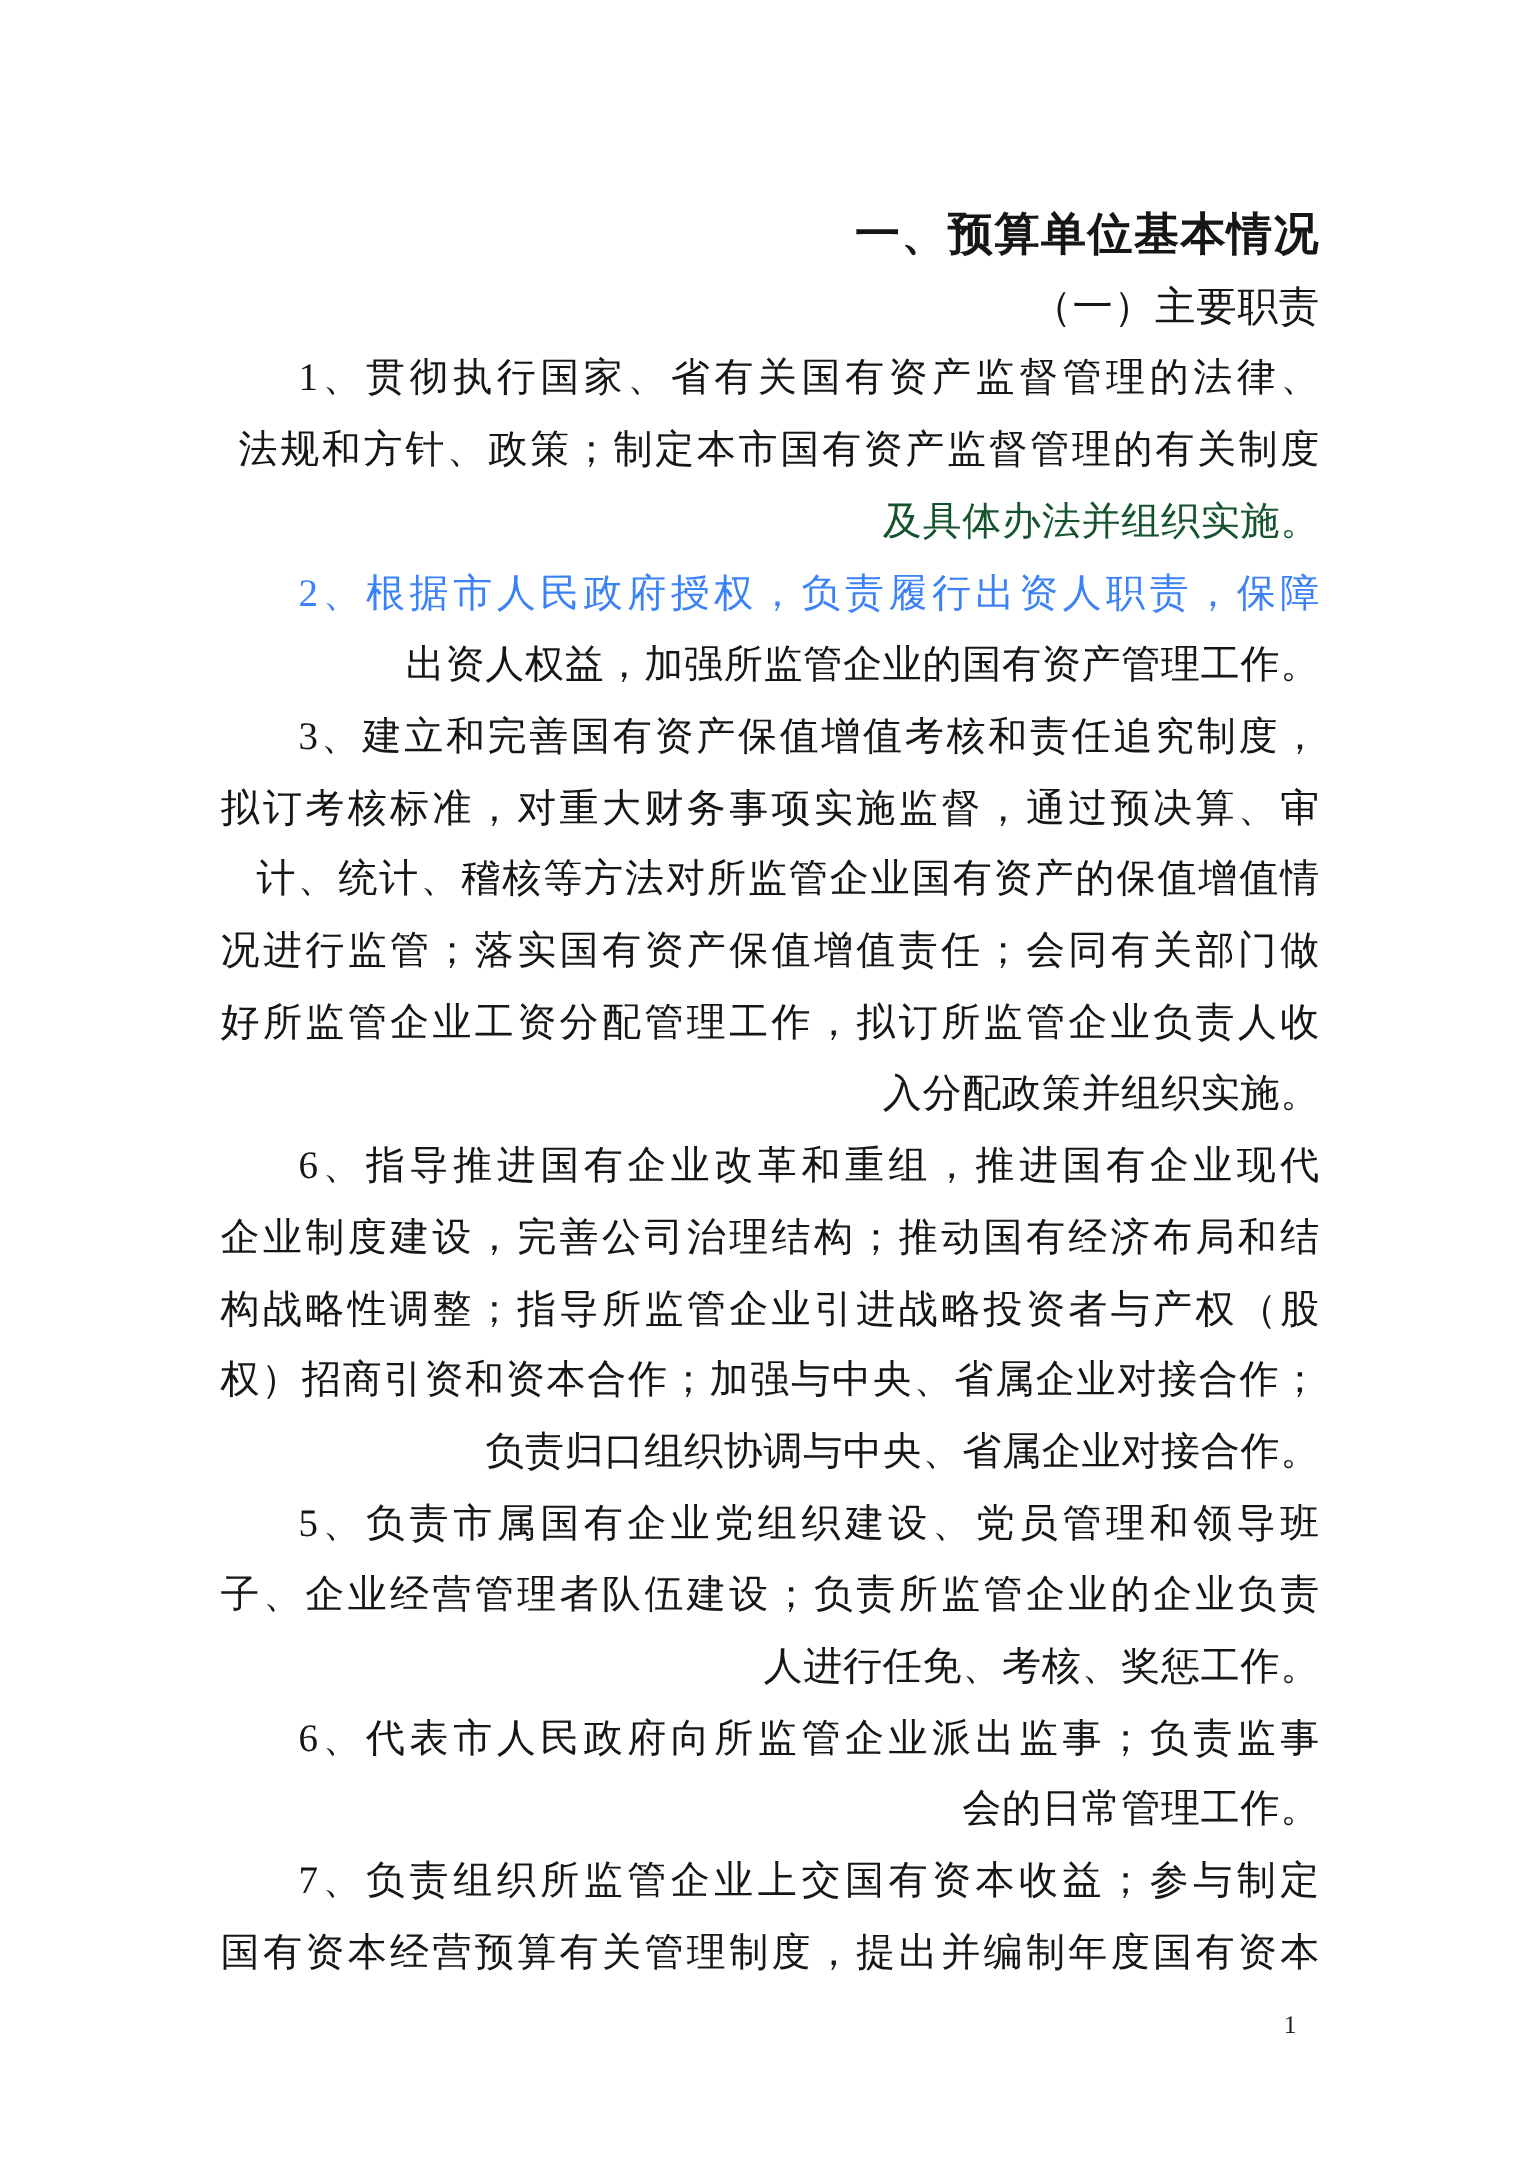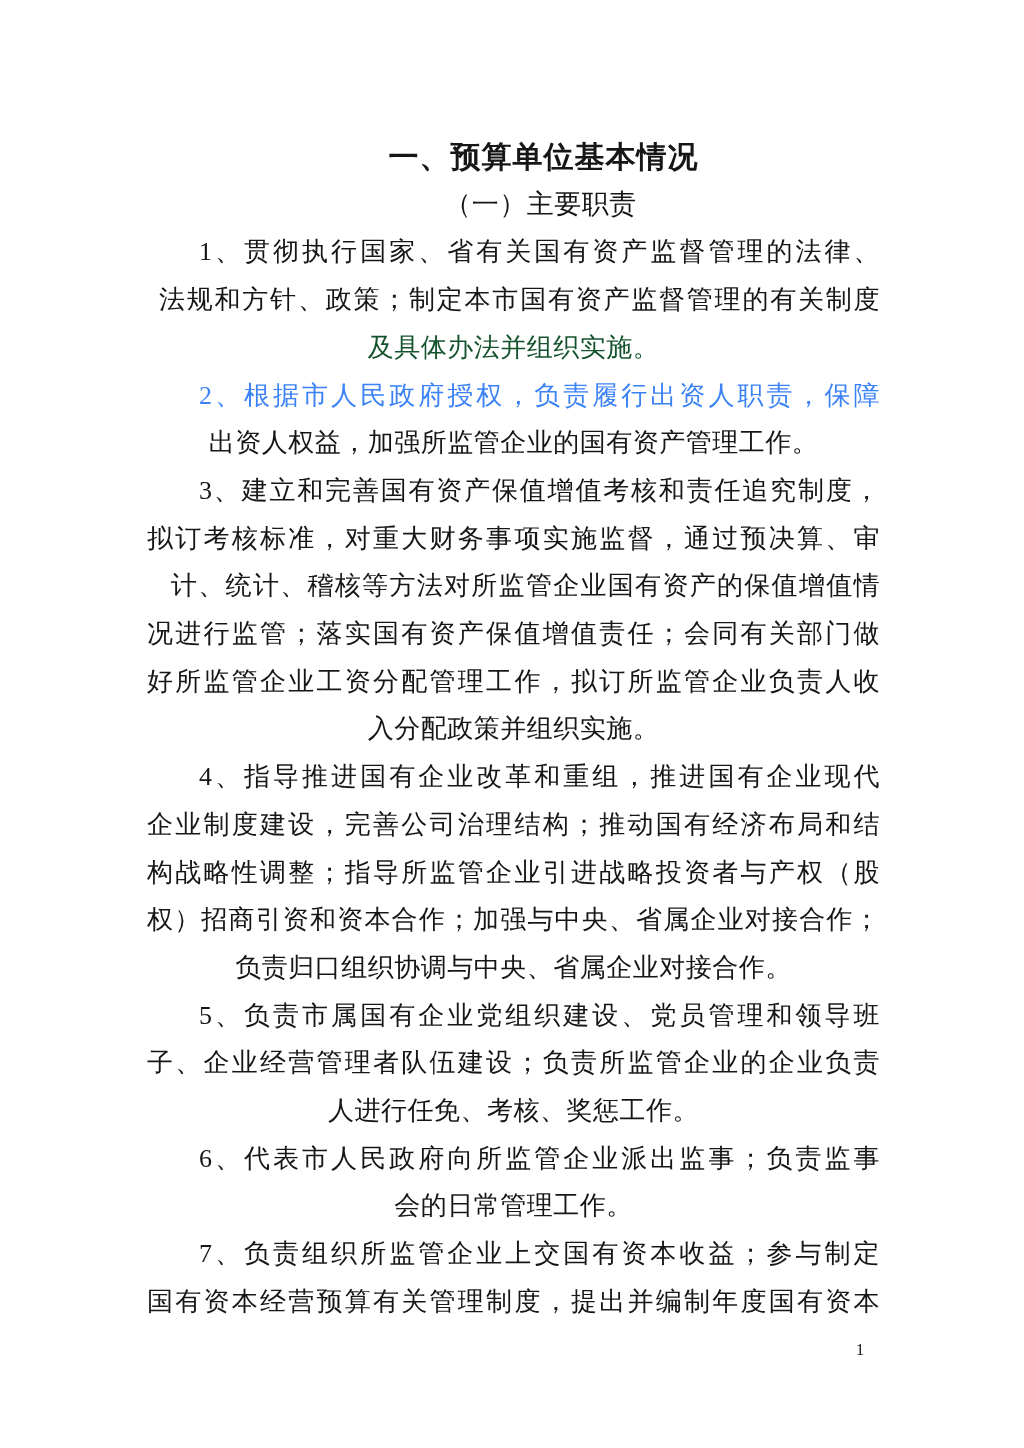--- a/index.html
+++ b/index.html
@@ -22,21 +22,21 @@
     position: absolute;
     left: 147px;
     top: 133px;
     width: 733px;
   }
   .line {
     font-family: "Liberation Serif", "DejaVu Serif", serif;
     font-size: 26px;
     line-height: 47.7px;
     color: #161616;
-    text-align: center;
+    text-align: right;
     letter-spacing: 0.5px;
   }
   .line.indent {
     text-indent: 2em;
   }
   .line.fill {
     text-align: justify;
     text-align-last: justify;
     -moz-text-align-last: justify;
   }
@@ -72,21 +72,21 @@
       <div class="line body fill" style="color: rgb(22, 22, 22); margin-left: 12px;">法规和方针、政策；制定本市国有资产监督管理的有关制度</div>
       <div class="line body" style="color: #14532d;">及具体办法并组织实施。</div>
       <div class="line body indent fill" style="color: #3b82f6;">2、根据市人民政府授权，负责履行出资人职责，保障</div>
       <div class="line body" style="color: rgb(22, 22, 22);">出资人权益，加强所监管企业的国有资产管理工作。</div>
       <div class="line body indent fill" style="color: rgb(22, 22, 22);">3、建立和完善国有资产保值增值考核和责任追究制度，</div>
       <div class="line body fill" style="color: rgb(22, 22, 22);">拟订考核标准，对重大财务事项实施监督，通过预决算、审</div>
       <div class="line body fill" style="color: rgb(22, 22, 22); margin-left: 24px;">计、统计、稽核等方法对所监管企业国有资产的保值增值情</div>
       <div class="line body fill" style="color: rgb(22, 22, 22);">况进行监管；落实国有资产保值增值责任；会同有关部门做</div>
       <div class="line body fill" style="color: rgb(22, 22, 22);">好所监管企业工资分配管理工作，拟订所监管企业负责人收</div>
       <div class="line body" style="color: rgb(22, 22, 22);">入分配政策并组织实施。</div>
-      <div class="line body indent fill" style="color: rgb(22, 22, 22);">4、指导推进国有企业改革和重组，推进国有企业现代</div>
+      <div class="line body indent fill" style="color: rgb(22, 22, 22);">6、指导推进国有企业改革和重组，推进国有企业现代</div>
       <div class="line body fill" style="color: rgb(22, 22, 22);">企业制度建设，完善公司治理结构；推动国有经济布局和结</div>
       <div class="line body fill" style="color: rgb(22, 22, 22);">构战略性调整；指导所监管企业引进战略投资者与产权（股</div>
       <div class="line body fill" style="color: rgb(22, 22, 22);">权）招商引资和资本合作；加强与中央、省属企业对接合作；</div>
       <div class="line body" style="color: rgb(22, 22, 22);">负责归口组织协调与中央、省属企业对接合作。</div>
       <div class="line body indent fill" style="color: rgb(22, 22, 22);">5、负责市属国有企业党组织建设、党员管理和领导班</div>
       <div class="line body fill" style="color: rgb(22, 22, 22);">子、企业经营管理者队伍建设；负责所监管企业的企业负责</div>
       <div class="line body" style="color: rgb(22, 22, 22);">人进行任免、考核、奖惩工作。</div>
       <div class="line body indent fill" style="color: rgb(22, 22, 22);">6、代表市人民政府向所监管企业派出监事；负责监事</div>
       <div class="line body" style="color: rgb(22, 22, 22);">会的日常管理工作。</div>
       <div class="line body indent fill" style="color: rgb(22, 22, 22);">7、负责组织所监管企业上交国有资本收益；参与制定</div>

